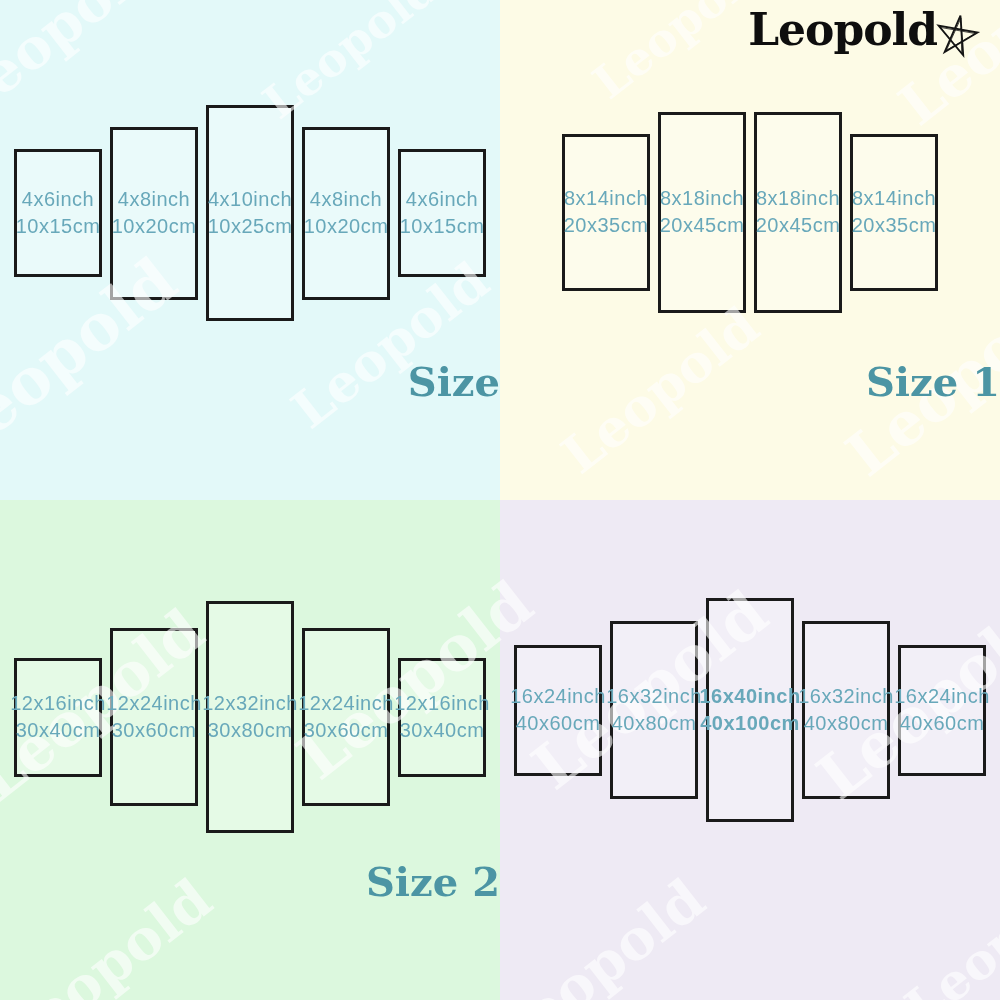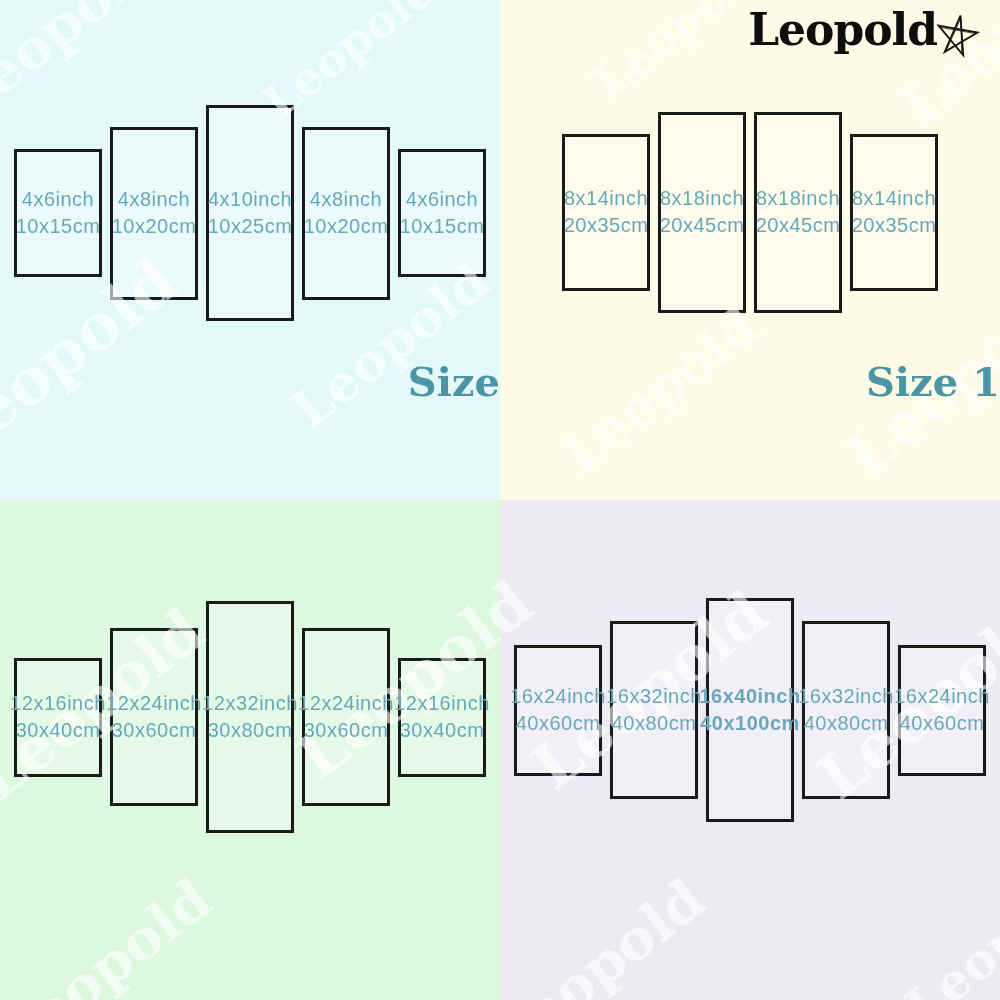--- a/index.html
+++ b/index.html
@@ -144,20 +144,21 @@
       </div>
       <div class="panel" style="height: 178px;">
         <span class="panel-line">12x24inch</span>
         <span class="panel-line">30x60cm</span>
       </div>
       <div class="panel" style="height: 119px;">
         <span class="panel-line">12x16inch</span>
         <span class="panel-line">30x40cm</span>
       </div>
     </div>
+    <h2 class="quad-label">Size 2</h2>
   </section>
 
   <section class="quadrant" style="background: rgb(238, 234, 244);">
     <div class="panel-row" style="top: 98px; height: 224px;">
       <div class="panel" style="height: 131px;">
         <span class="panel-line">16x24inch</span>
         <span class="panel-line">40x60cm</span>
       </div>
       <div class="panel" style="height: 178px;">
         <span class="panel-line">16x32inch</span>

